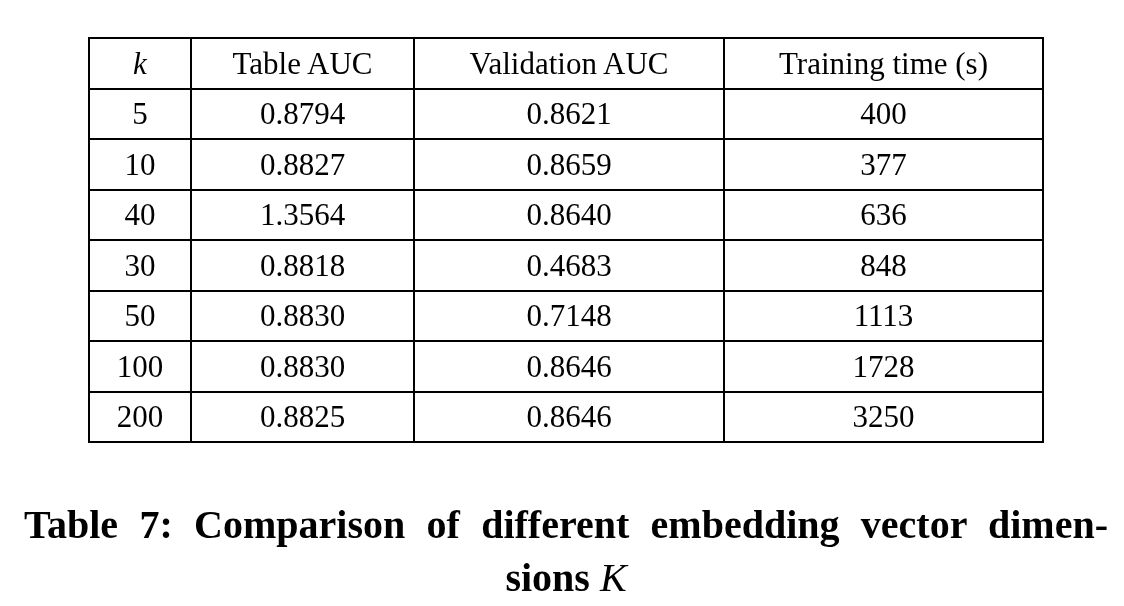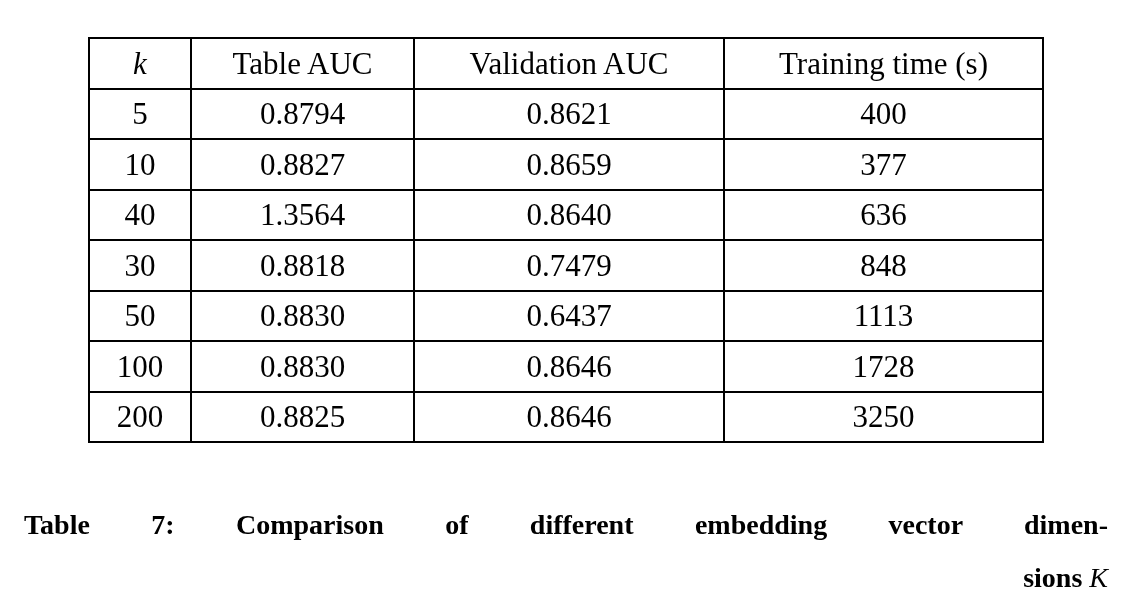--- a/index.html
+++ b/index.html
@@ -41,30 +41,30 @@
   }
   th.math-head {
     font-style: italic;
   }
   .caption {
     position: absolute;
     left: 24px;
     top: 498px;
     width: 1084px;
     font-weight: bold;
-    font-size: 28px;
+    font-size: 40px;
     line-height: 53px;
   }
   .caption-line-1 {
     text-align: justify;
     text-align-last: justify;
     -moz-text-align-last: justify;
   }
   .caption-line-2 {
-    text-align: right;
+    text-align: center;
   }
   .math-var {
     font-style: italic;
     font-weight: normal;
   }
 </style>
 </head>
 <body>
 
 <div class="page">
@@ -99,27 +99,27 @@
       </tr>
       <tr>
         <td>40</td>
         <td>1.3564</td>
         <td>0.8640</td>
         <td>636</td>
       </tr>
       <tr>
         <td>30</td>
         <td>0.8818</td>
-        <td>0.7479</td>
+        <td>0.4683</td>
         <td>848</td>
       </tr>
       <tr>
         <td>50</td>
         <td>0.8830</td>
-        <td>0.6437</td>
+        <td>0.7148</td>
         <td>1113</td>
       </tr>
       <tr>
         <td>100</td>
         <td>0.8830</td>
         <td>0.8646</td>
         <td>1728</td>
       </tr>
       <tr>
         <td>200</td>

